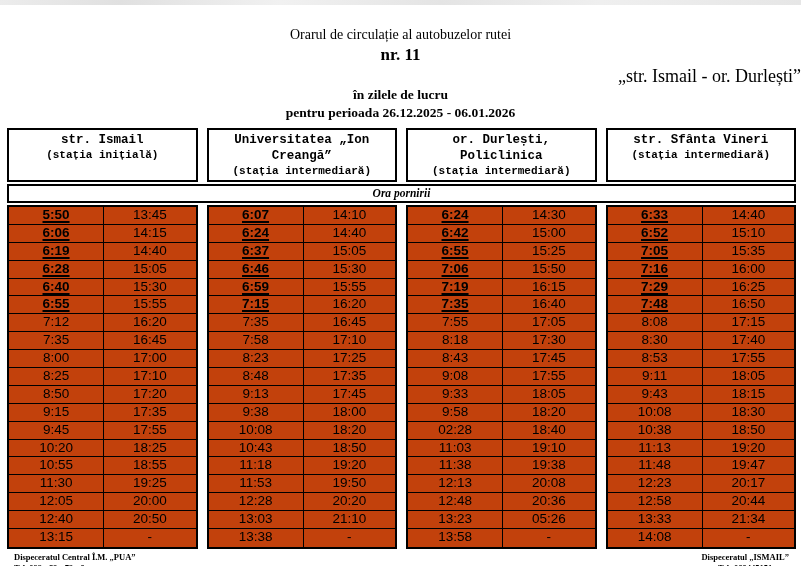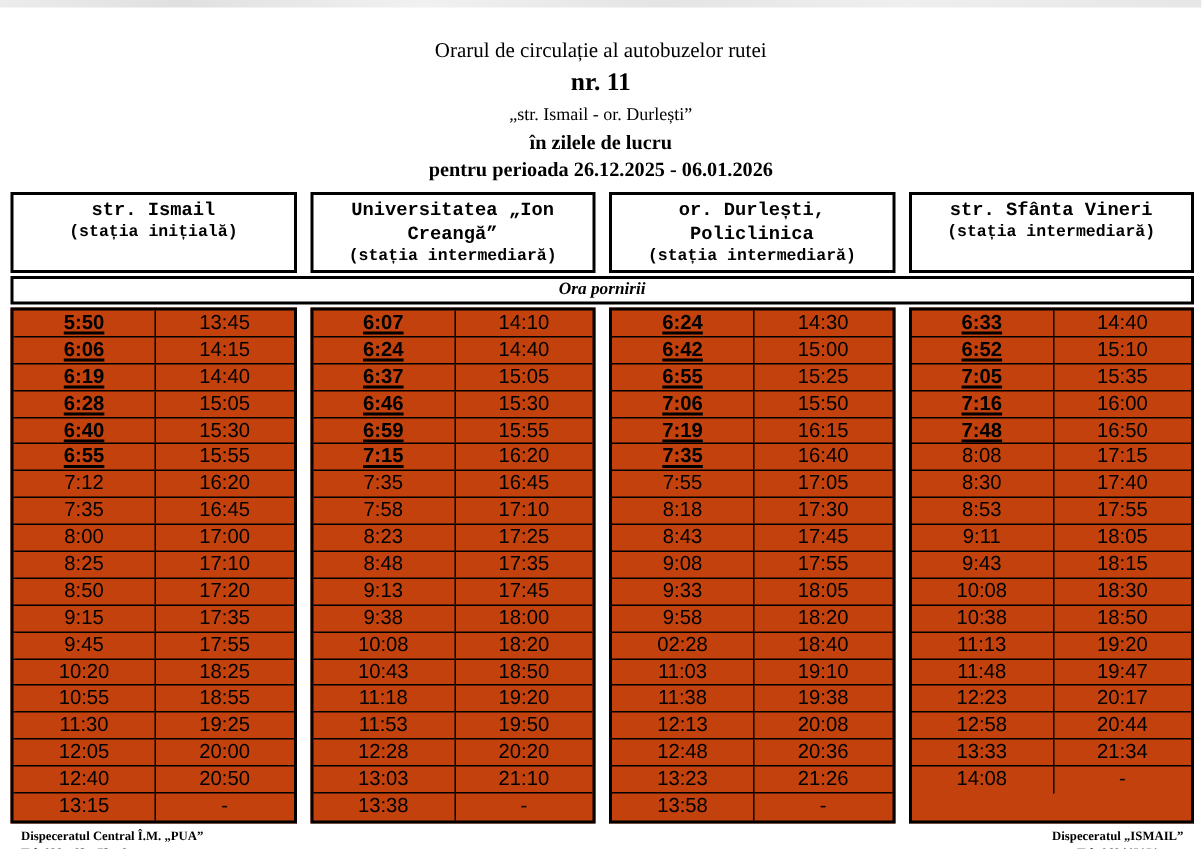--- a/index.html
+++ b/index.html
@@ -11,21 +11,21 @@
     position:relative;
     overflow:hidden;
   }
   .scan-strip {
     height:5px; width:100%;
     background:linear-gradient(90deg,#ececec,#e0e0e0 15%,#f1f1f1 35%,#e4e4e4 55%,#efefef 75%,#e6e6e6);
   }
   .title-block { text-align:center; margin-top:20px; }
   .t-line1 { font-size:14px;   line-height:19px; }
   .t-line2 { font-size:17px;   line-height:22px; font-weight:bold; }
-  .t-line3 { font-size:12px;   line-height:20px; }
+  .t-line3 { font-size:18px;   line-height:20px;text-align:right; }
   .t-line4 { font-size:13.5px; line-height:18px; font-weight:bold; }
   .t-line5 { font-size:13.5px; line-height:18px; font-weight:bold; }
 
   .table-area { margin:6px 5px 0 7px; }
 
   .header-row { display:flex; gap:9px; }
   .header-box {
     flex:1; border:2px solid #000;
     text-align:center; padding:2px 0;
     background:#fff;
@@ -328,21 +328,21 @@
           <div class="time-row">
             <span class="time-cell">12:13</span>
             <span class="time-cell">20:08</span>
           </div>
           <div class="time-row">
             <span class="time-cell">12:48</span>
             <span class="time-cell">20:36</span>
           </div>
           <div class="time-row">
             <span class="time-cell">13:23</span>
-            <span class="time-cell">21:26</span>
+            <span class="time-cell">05:26</span>
           </div>
           <div class="time-row">
             <span class="time-cell">13:58</span>
             <span class="time-cell">-</span>
           </div>
         </div>
         <div class="time-col">
           <div class="time-row">
             <span class="time-cell early">6:33</span>
             <span class="time-cell">14:40</span>
@@ -351,20 +351,24 @@
             <span class="time-cell early">6:52</span>
             <span class="time-cell">15:10</span>
           </div>
           <div class="time-row">
             <span class="time-cell early">7:05</span>
             <span class="time-cell">15:35</span>
           </div>
           <div class="time-row">
             <span class="time-cell early">7:16</span>
             <span class="time-cell">16:00</span>
+          </div>
+          <div class="time-row">
+            <span class="time-cell early">7:29</span>
+            <span class="time-cell">16:25</span>
           </div>
           <div class="time-row">
             <span class="time-cell early">7:48</span>
             <span class="time-cell">16:50</span>
           </div>
           <div class="time-row">
             <span class="time-cell">8:08</span>
             <span class="time-cell">17:15</span>
           </div>
           <div class="time-row">

